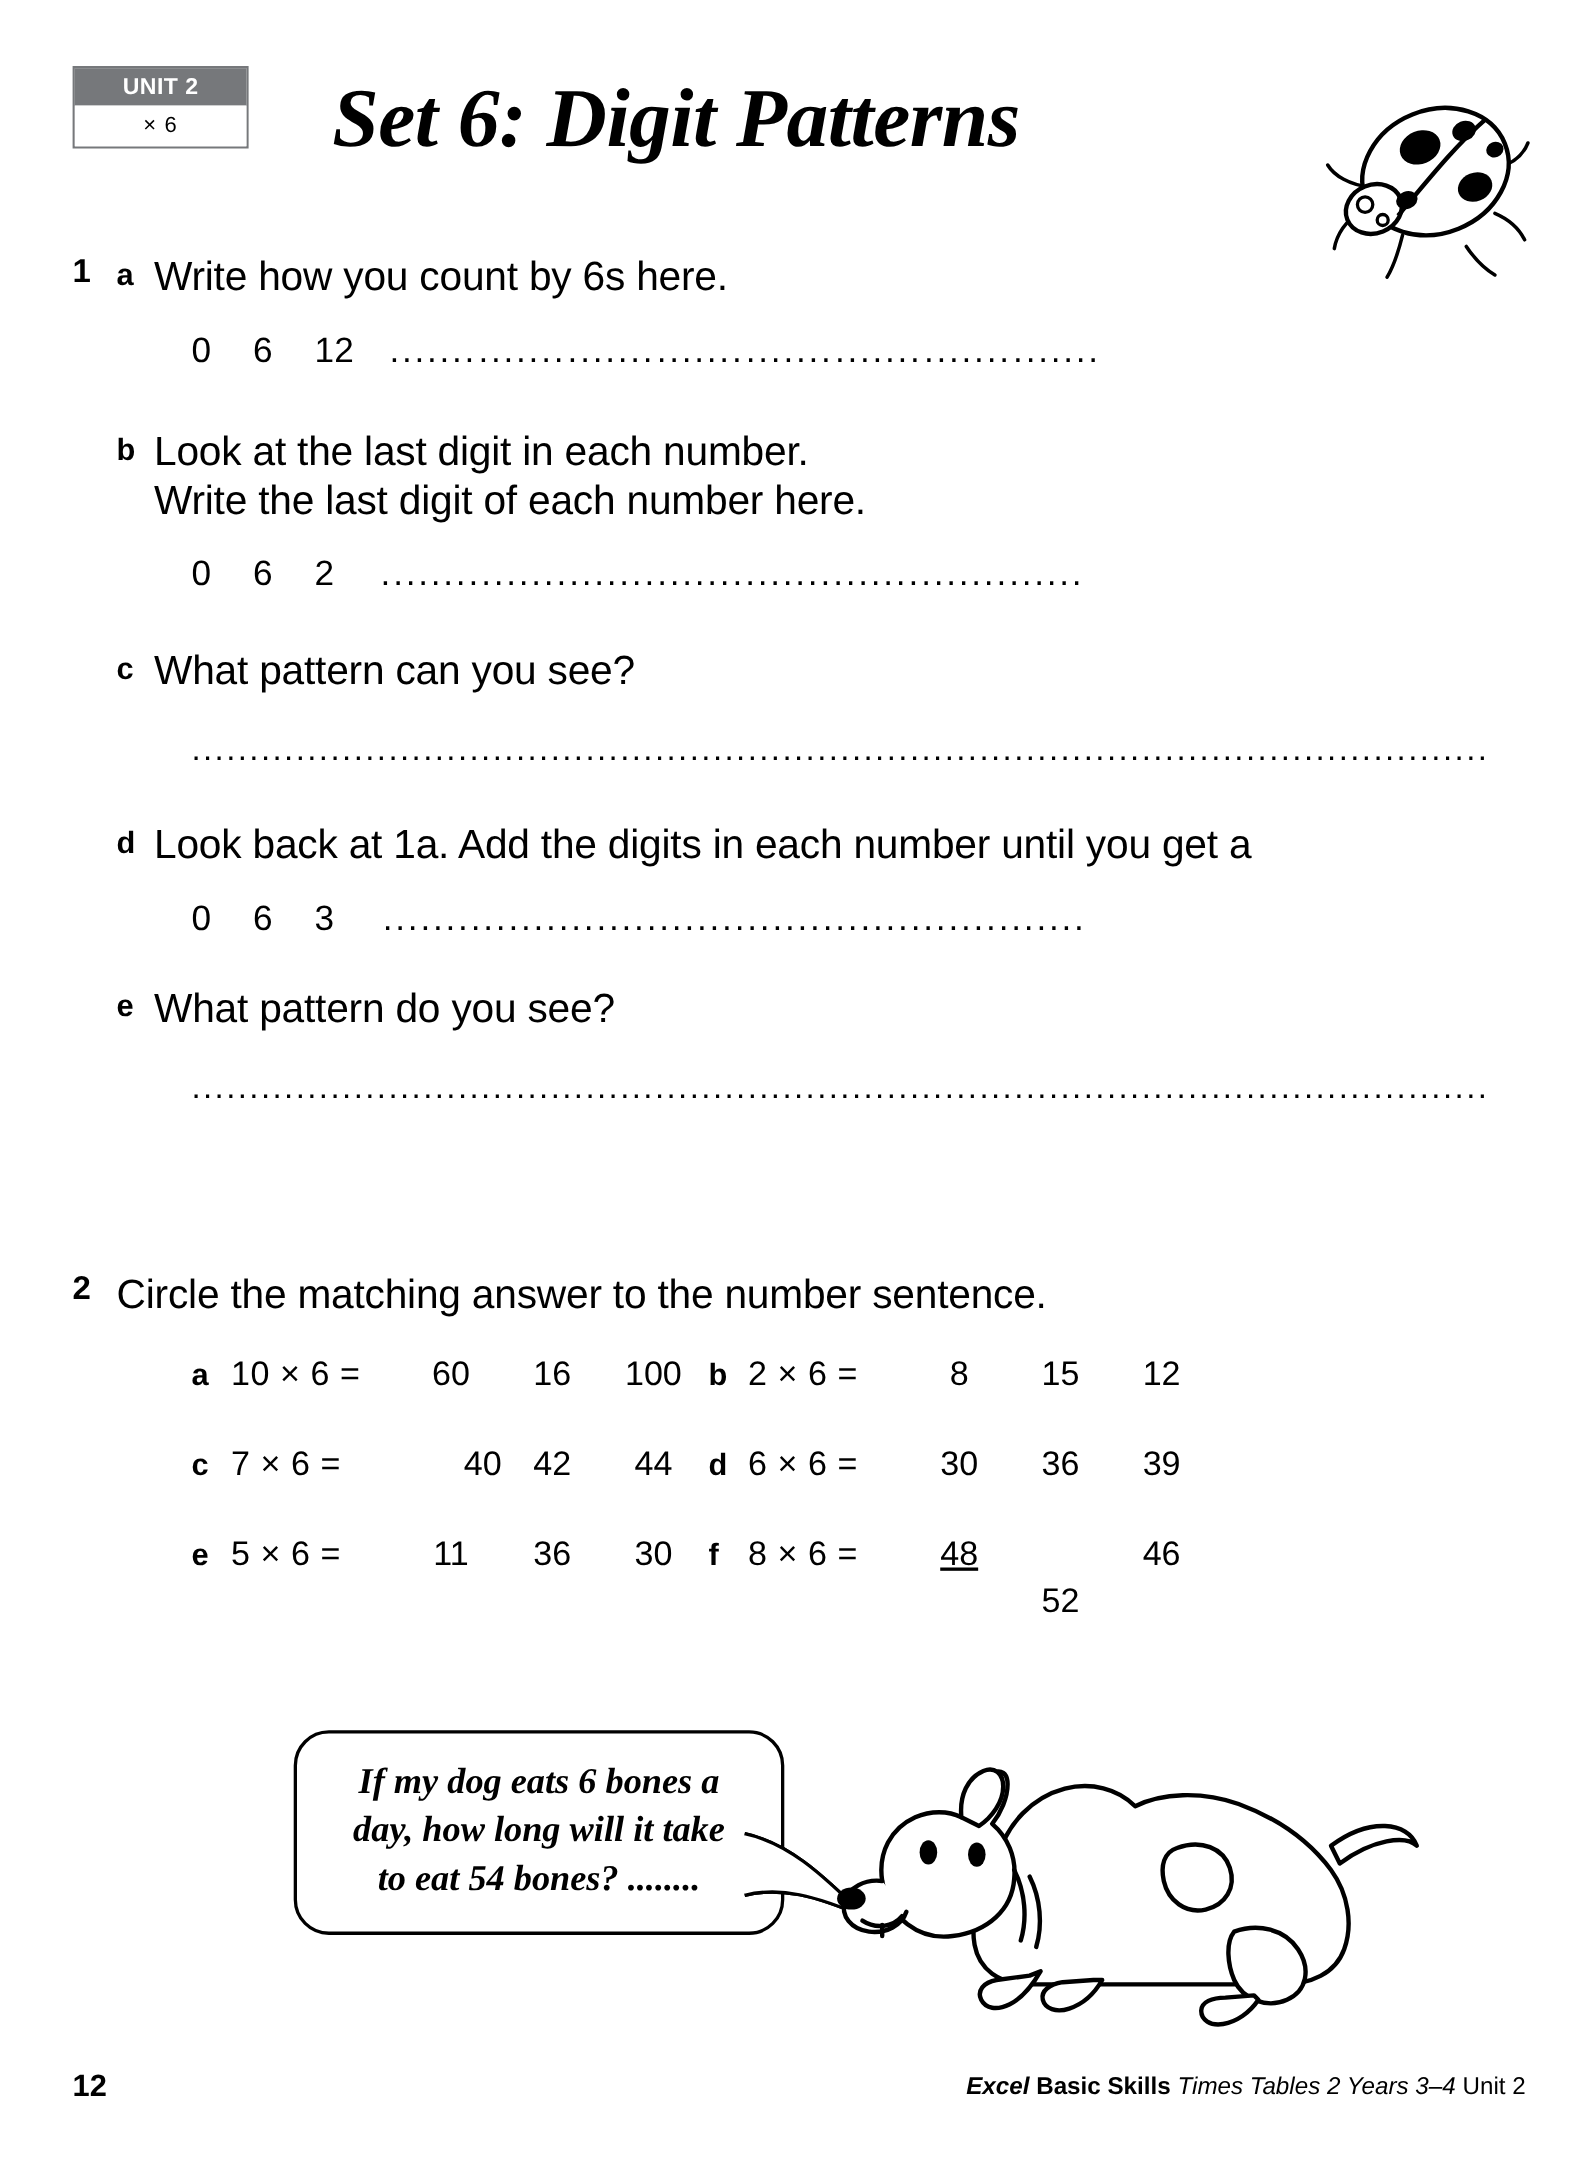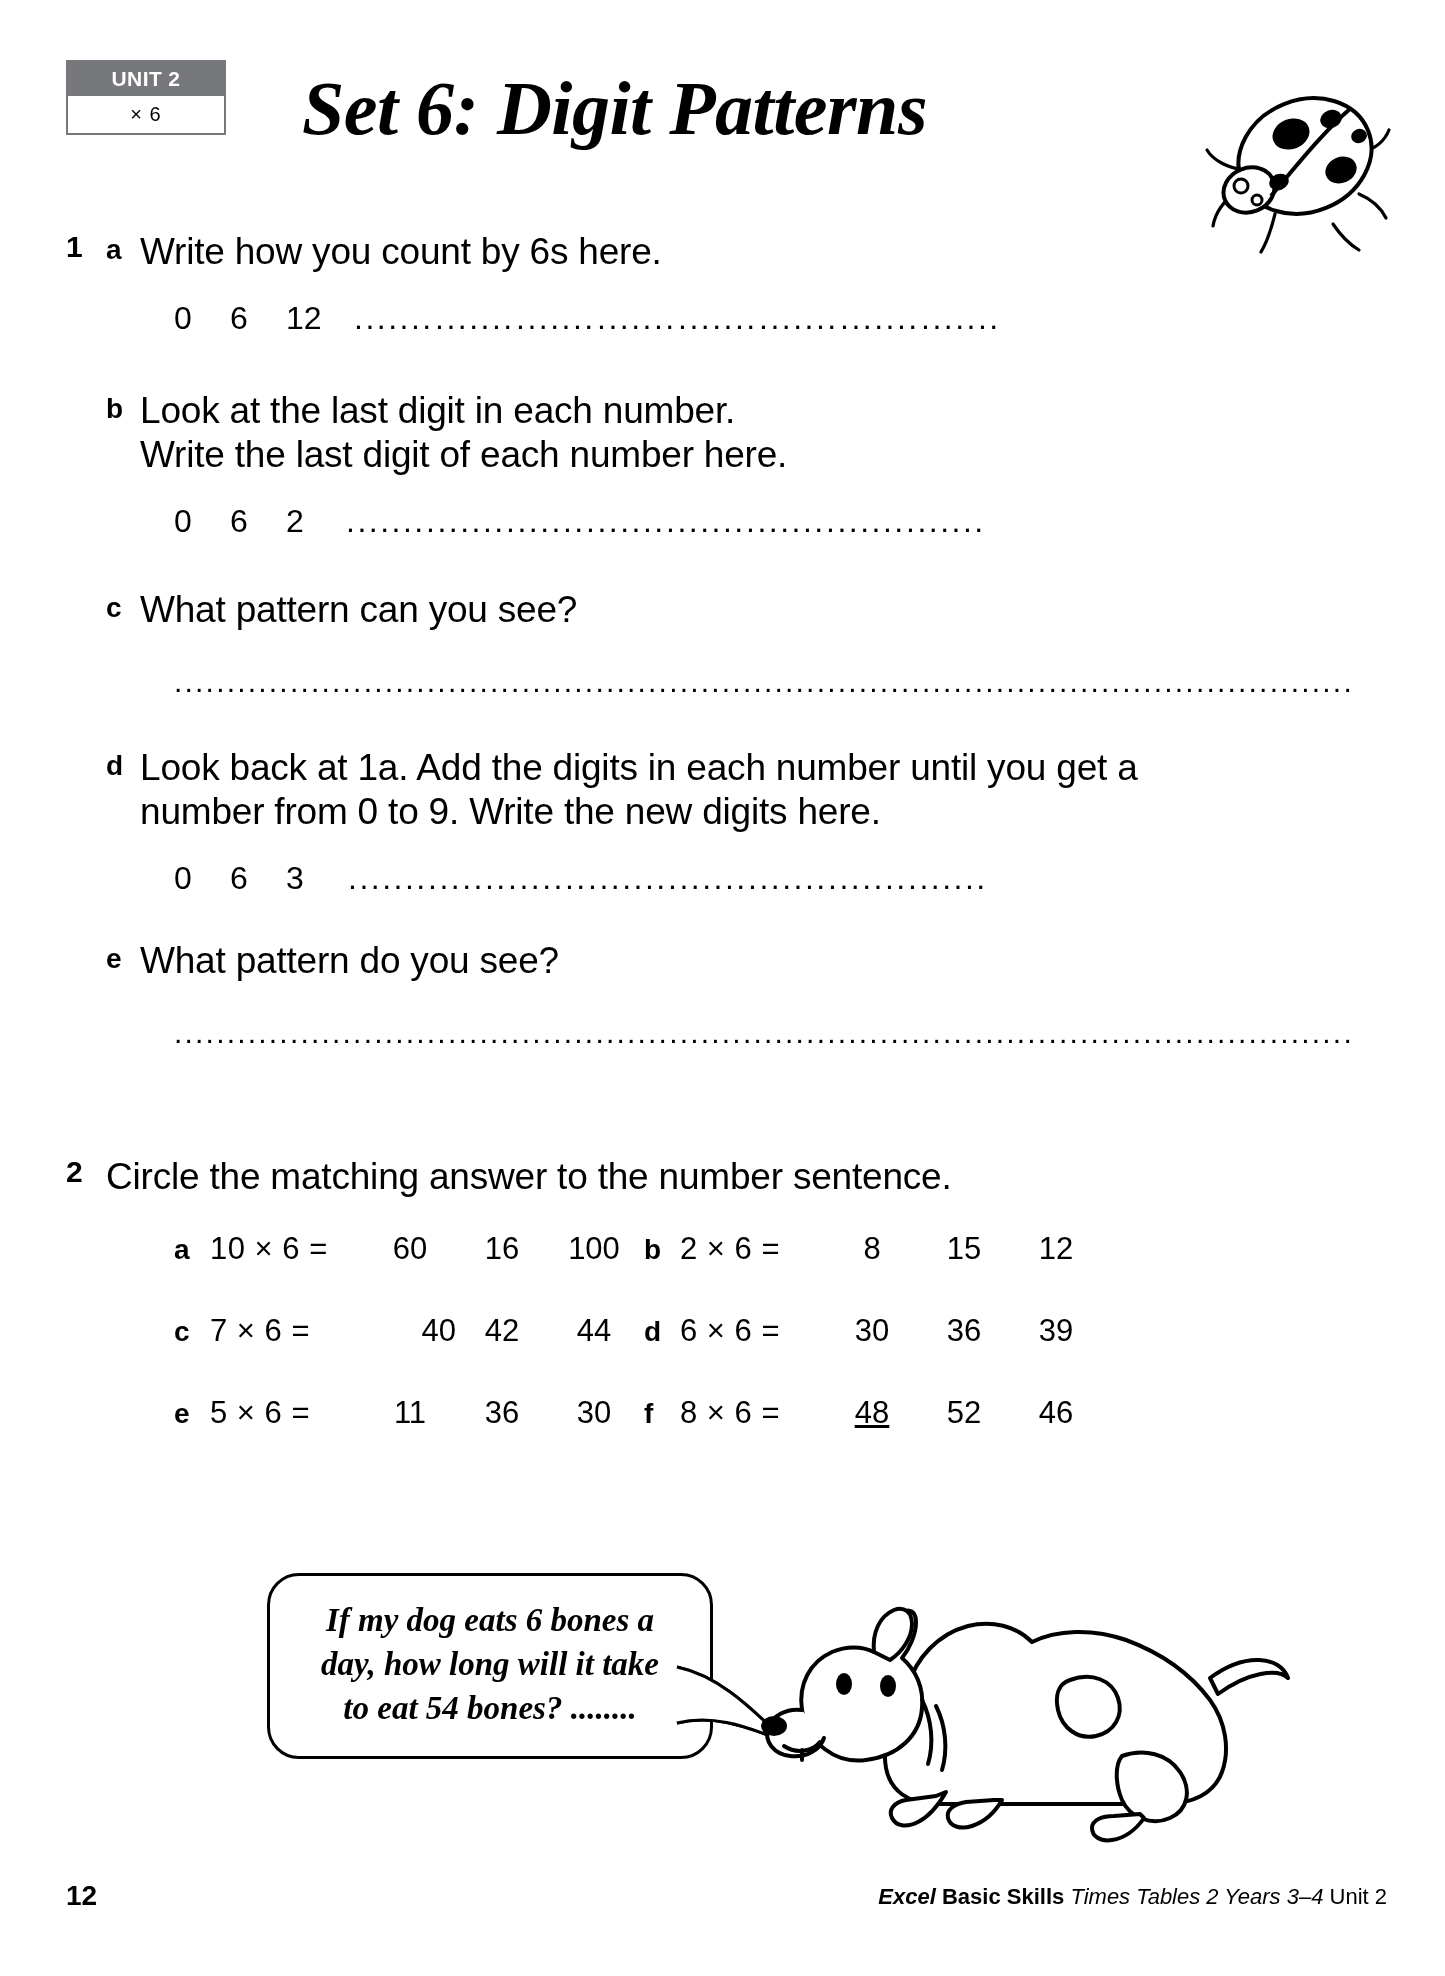--- a/index.html
+++ b/index.html
@@ -337,21 +337,20 @@
       <div class="part-letter">c</div>
       <div class="part-text">What pattern can you see?</div>
     </div>
 
     <div class="dotted-line" style="margin-left:108px; margin-top:40px;">................................................................................................................</div>
 
     <div class="part" style="margin-left:40px; margin-top:40px;">
       <div class="part-letter">d</div>
       <div class="part-text">
         <span>Look back at 1a.  Add the digits in each number until you get a</span>
-        <span class="line2">number from 0 to 9.  Write the new digits here.</span>
       </div>
     </div>
 
     <div class="seq-row" style="margin-left:108px; margin-top:26px;">
       <span class="seq-num" style="width:56px;">0</span>
       <span class="seq-num" style="width:56px;">6</span>
       <span class="seq-num" style="width:62px;">3</span>
       <span class="seq-blank" style="width:80px;">.......</span>
       <span class="seq-blank" style="width:80px;">.......</span>
       <span class="seq-blank" style="width:80px;">.......</span>
@@ -426,21 +425,21 @@
             <span class="mc-opt" style="width:92px;">11</span>
             <span class="mc-opt" style="width:92px;">36</span>
             <span class="mc-opt" style="width:92px;">30</span>
           </span>
         </div>
         <div class="mc-cell">
           <span class="mc-letter">f</span>
           <span class="mc-eq" style="width:146px;">8 × 6 =</span>
           <span class="mc-opts">
             <span class="mc-opt" style="width:92px;text-decoration:underline;">48</span>
-            <span class="mc-opt" style="width:92px;">52</span>
+            <span class="mc-opt" style="width:92px;margin-top:42px;">52</span>
             <span class="mc-opt" style="width:92px;">46</span>
           </span>
         </div>
       </div>
     </div>
   </div>
 
   <div class="bubble-wrap">
     <div class="bubble">
       <div>If my dog eats 6 bones a</div>

